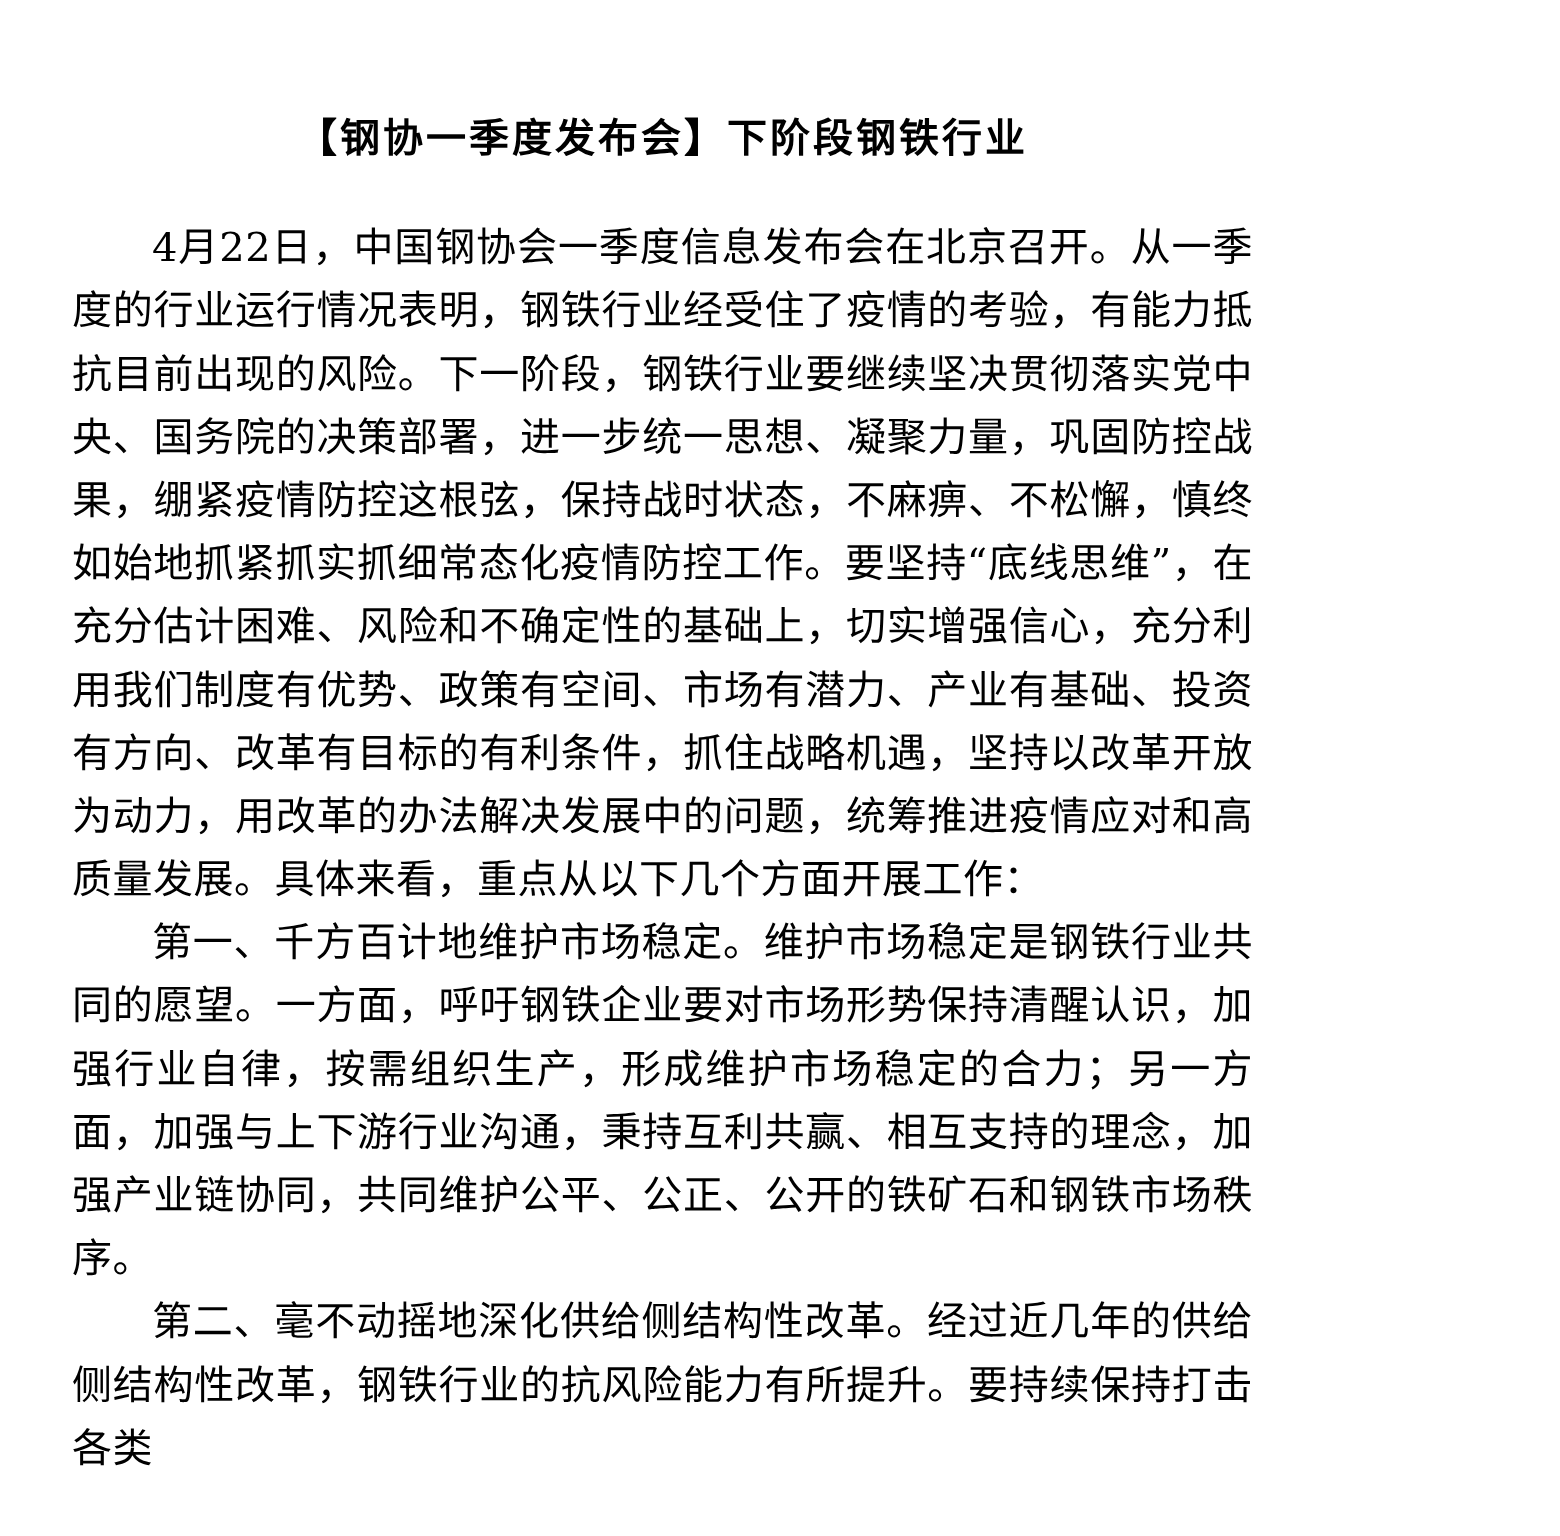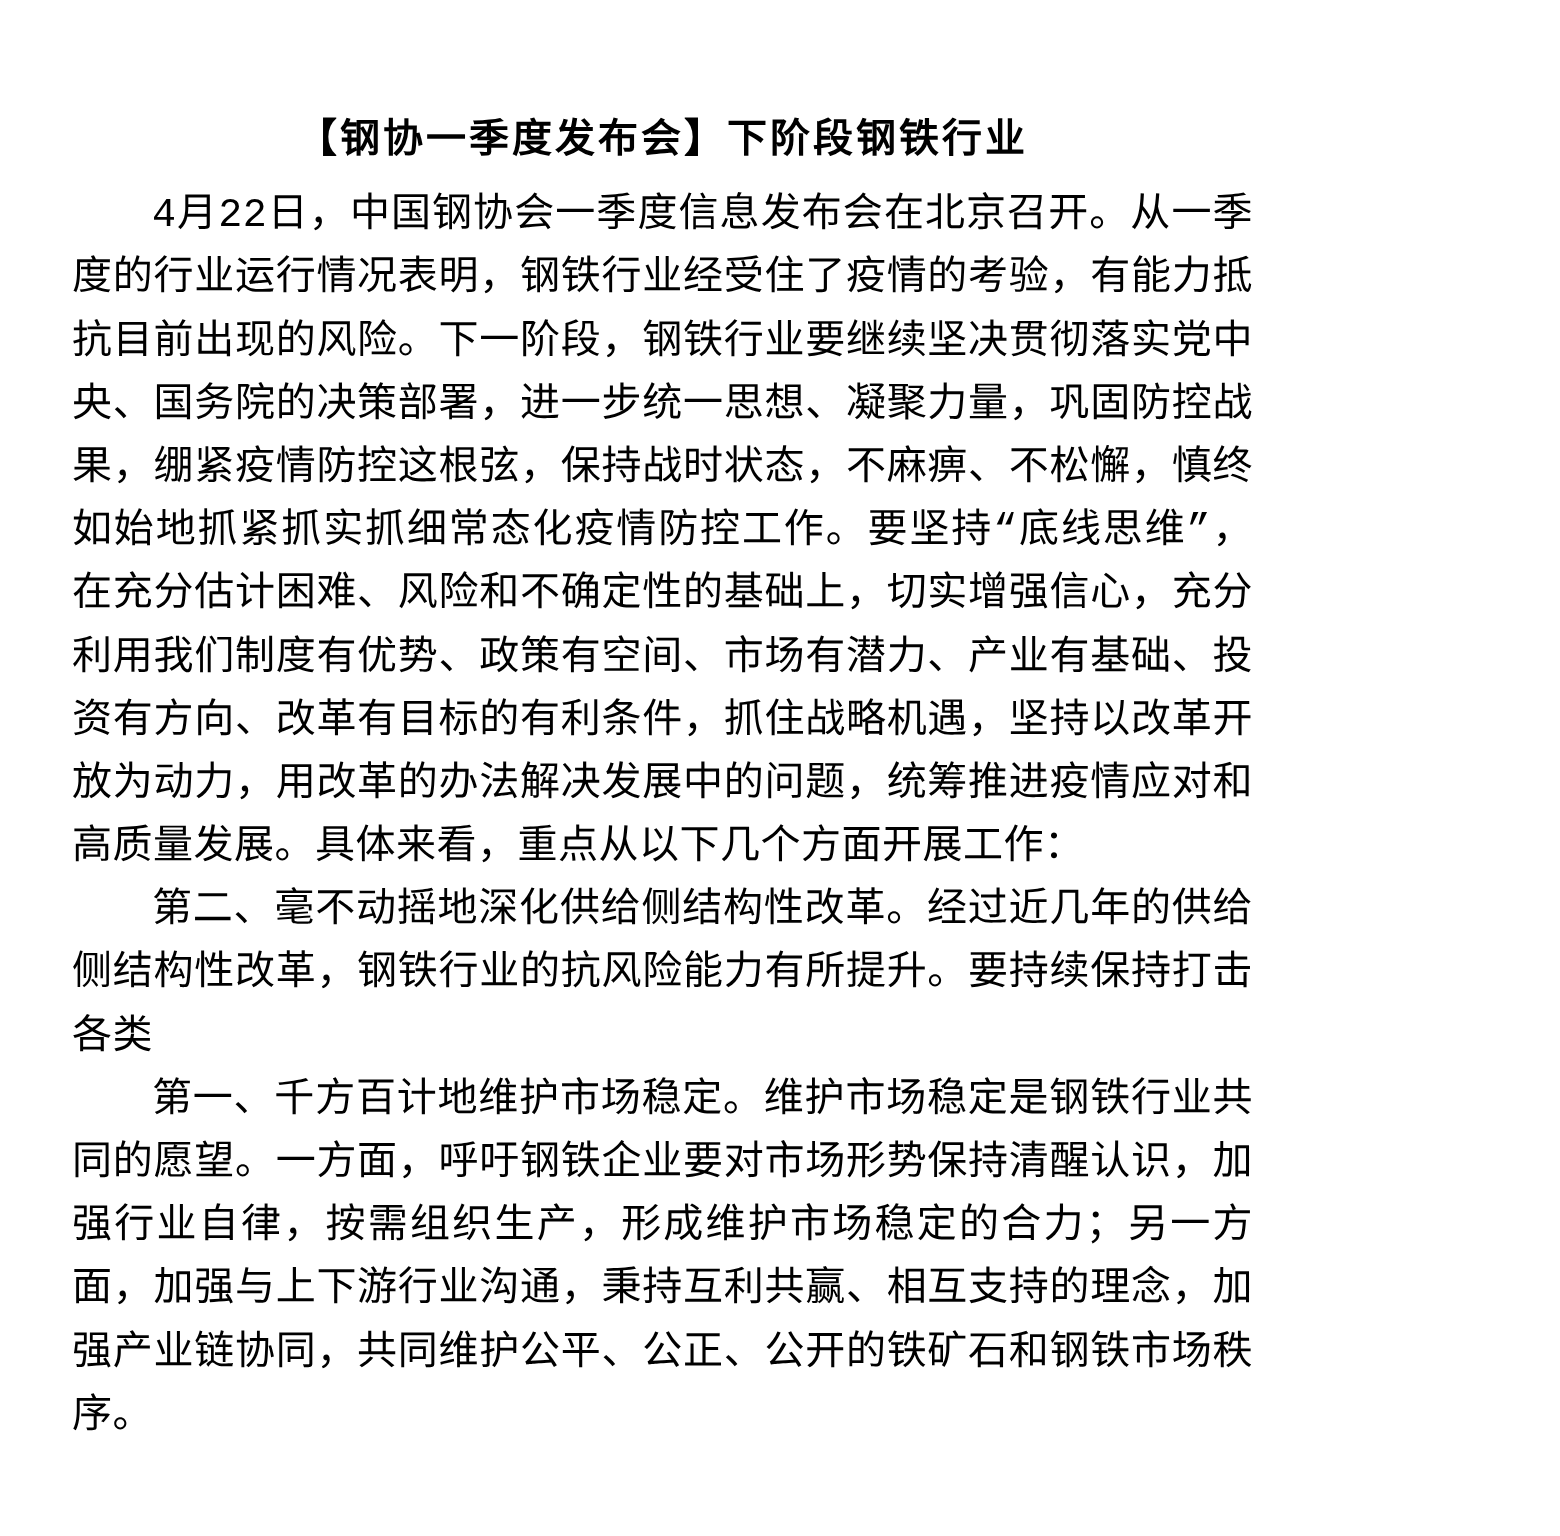--- a/index.html
+++ b/index.html
@@ -28,22 +28,21 @@
     font-weight: bold;
     line-height: 1.48;
     letter-spacing: 3px;
     margin: 0 0 6px 0;
   }
   .doc-title .line {
     display: block;
     white-space: nowrap;
   }
   .body-block {
-    margin-top: 17px;
-    font-family: Liberation Mono, monospace;
+    margin-top: 49px;
   }
   p.para {
     margin: 0;
     font-size: 40px;
     line-height: 1.58;
     text-align: justify;
     text-justify: inter-ideograph;
     text-indent: 2em;
     letter-spacing: 0.5px;
     word-break: break-all;
@@ -56,17 +55,17 @@
 <body>
 
 <div class="page">
 
   <h1 class="doc-title">
     <span class="line">【钢协一季度发布会】下阶段钢铁行业</span>
   </h1>
 
   <div class="body-block">
     <p class="para">4月22日，中国钢协会一季度信息发布会在北京召开。从一季度的行业运行情况表明，钢铁行业经受住了疫情的考验，有能力抵抗目前出现的风险。下一阶段，钢铁行业要继续坚决贯彻落实党中央、国务院的决策部署，进一步统一思想、凝聚力量，巩固防控战果，绷紧疫情防控这根弦，保持战时状态，不麻痹、不松懈，慎终如始地抓紧抓实抓细常态化疫情防控工作。要坚持“底线思维”，在充分估计困难、风险和不确定性的基础上，切实增强信心，充分利用我们制度有优势、政策有空间、市场有潜力、产业有基础、投资有方向、改革有目标的有利条件，抓住战略机遇，坚持以改革开放为动力，用改革的办法解决发展中的问题，统筹推进疫情应对和高质量发展。具体来看，重点从以下几个方面开展工作：</p>
+    <p class="para tight">第一、千方百计地维护市场稳定。维护市场稳定是钢铁行业共同的愿望。一方面，呼吁钢铁企业要对市场形势保持清醒认识，加强行业自律，按需组织生产，形成维护市场稳定的合力；另一方面，加强与上下游行业沟通，秉持互利共赢、相互支持的理念，加强产业链协同，共同维护公平、公正、公开的铁矿石和钢铁市场秩序。</p>
     <p class="para tight">第二、毫不动摇地深化供给侧结构性改革。经过近几年的供给侧结构性改革，钢铁行业的抗风险能力有所提升。要持续保持打击各类</p>
-    <p class="para tight">第一、千方百计地维护市场稳定。维护市场稳定是钢铁行业共同的愿望。一方面，呼吁钢铁企业要对市场形势保持清醒认识，加强行业自律，按需组织生产，形成维护市场稳定的合力；另一方面，加强与上下游行业沟通，秉持互利共赢、相互支持的理念，加强产业链协同，共同维护公平、公正、公开的铁矿石和钢铁市场秩序。</p>
   </div>
 
 </div>
 
 </body></html>

